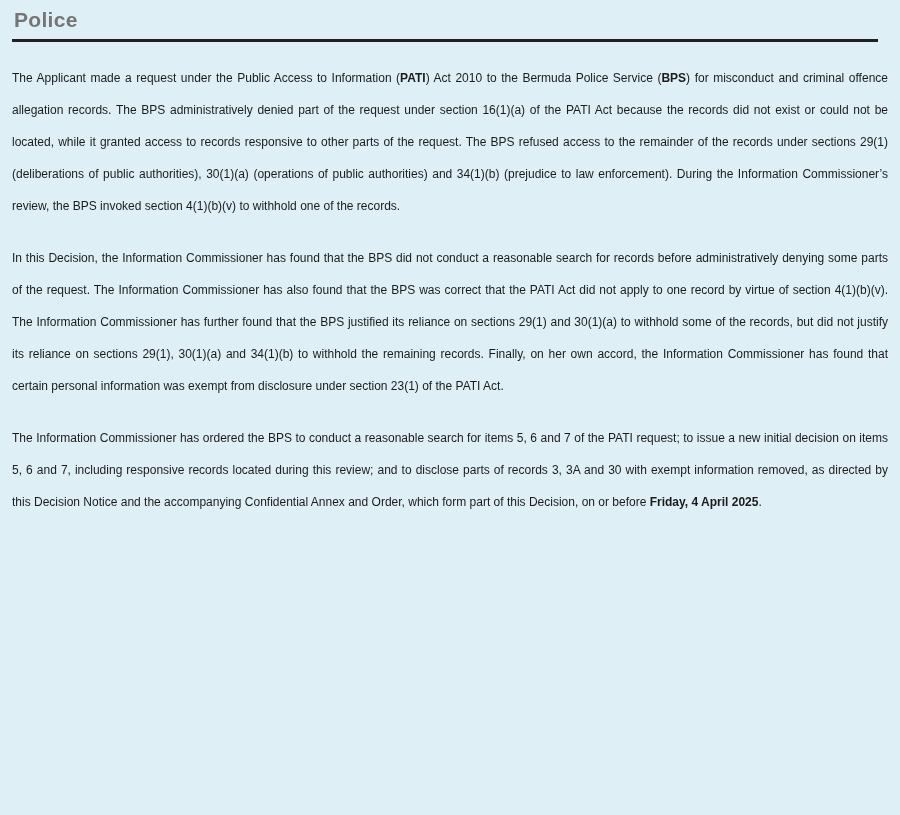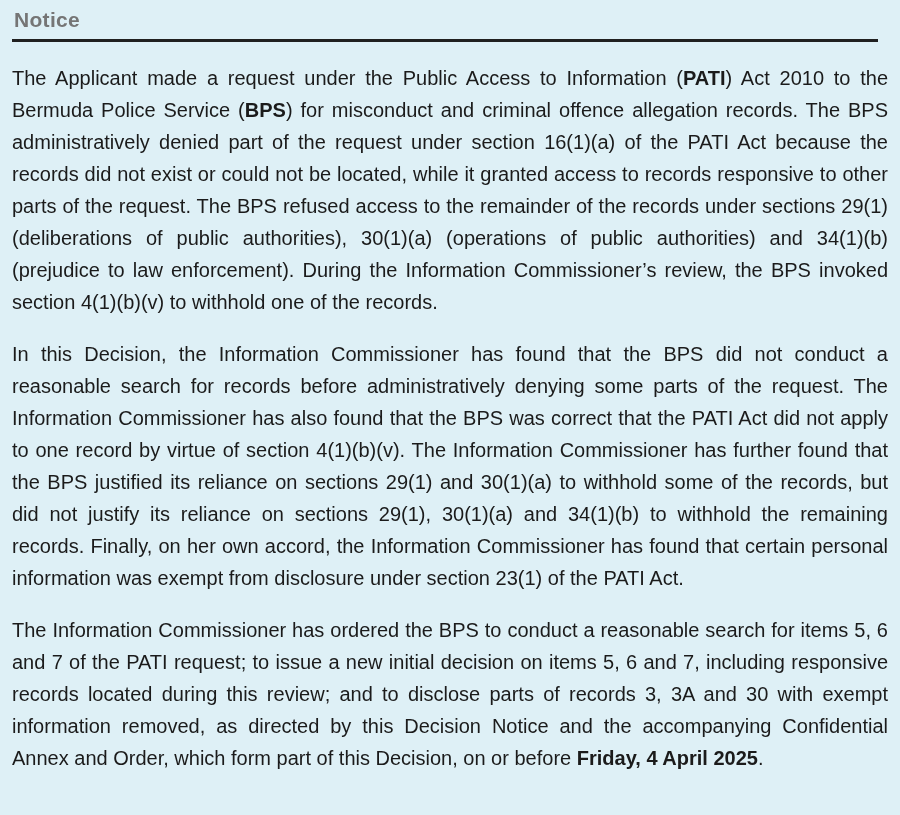--- a/index.html
+++ b/index.html
@@ -28,33 +28,33 @@
     color: var(--heading, #757575);
   }
   .title-rule {
     height: 0;
     border: none;
     border-top: 3px solid var(--rule, #202020);
     margin: 0 10px 0 0;
   }
   .summary-body .para {
     margin: 20px 0 0 0;
-    font-size: 20px;
+    font-size: 12px;
     line-height: 32px;
     text-align: justify;
     color: var(--text, #1b1b1b);
   }
   .summary-body .para .seg-bold {
     font-weight: bold;
   }
 </style>
 </head>
 <body>
 
 <div class="page">
-  <h1 class="section-title">Notice</h1>
+  <h1 class="section-title">Police</h1>
   <hr class="title-rule">
   <div class="summary-body" id="summary-body">
       <p class="para"><span class="seg">The Applicant made a request under the Public Access to Information (</span><span class="seg-bold">PATI</span><span class="seg">) Act 2010 to the Bermuda Police Service (</span><span class="seg-bold">BPS</span><span class="seg">) for misconduct and criminal offence allegation records. The BPS administratively denied part of the request under section 16(1)(a) of the PATI Act because the records did not exist or could not be located, while it granted access to records responsive to other parts of the request. The BPS refused access to the remainder of the records under sections 29(1) (deliberations of public authorities), 30(1)(a) (operations of public authorities) and 34(1)(b) (prejudice to law enforcement). During the Information Commissioner’s review, the BPS invoked section 4(1)(b)(v) to withhold one of the records.</span></p>
       <p class="para"><span class="seg">In this Decision, the Information Commissioner has found that the BPS did not conduct a reasonable search for records before administratively denying some parts of the request. The Information Commissioner has also found that the BPS was correct that the PATI Act did not apply to one record by virtue of section 4(1)(b)(v). The Information Commissioner has further found that the BPS justified its reliance on sections 29(1) and 30(1)(a) to withhold some of the records, but did not justify its reliance on sections 29(1), 30(1)(a) and 34(1)(b) to withhold the remaining records. Finally, on her own accord, the Information Commissioner has found that certain personal information was exempt from disclosure under section 23(1) of the PATI Act.</span></p>
       <p class="para"><span class="seg">The Information Commissioner has ordered the BPS to conduct a reasonable search for items 5, 6 and 7 of the PATI request; to issue a new initial decision on items 5, 6 and 7, including responsive records located during this review; and to disclose parts of records 3, 3A and 30 with exempt information removed, as directed by this Decision Notice and the accompanying Confidential Annex and Order, which form part of this Decision, on or before </span><span class="seg-bold">Friday, 4 April 2025</span><span class="seg">.</span></p>
     </div>
 </div>
 
 </body></html>

